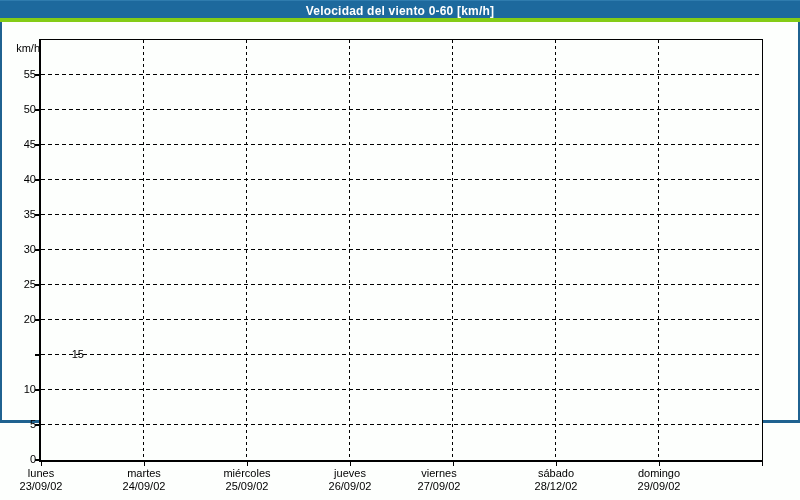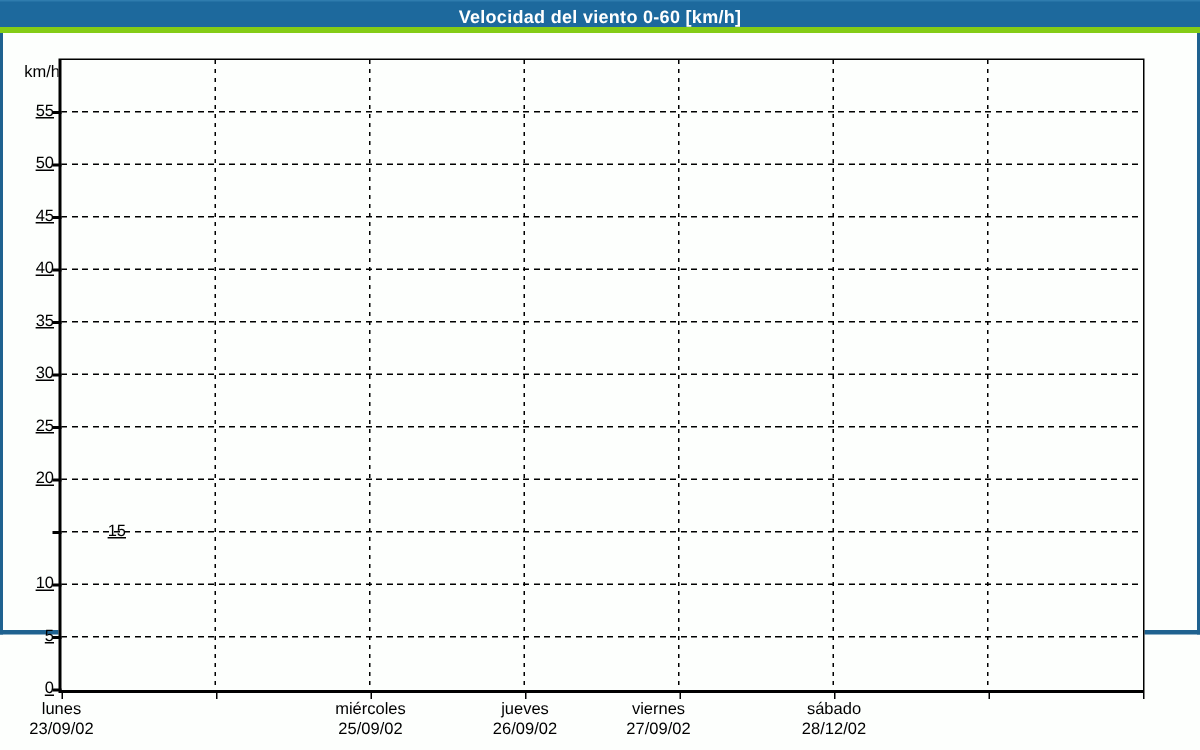--- a/index.html
+++ b/index.html
@@ -18,21 +18,21 @@
   }
   .plot{
     position:absolute;left:37px;top:17px;width:721px;height:420px;
     border:1px solid #000;border-left:2px solid #000;border-bottom:2px solid #000;
     background:#fdfffd;
   }
   .gh{position:absolute;left:0;width:721px;height:1px;
       background:repeating-linear-gradient(to right,#000 0 4px,transparent 4px 7px);}
   .gv{position:absolute;top:0;height:420px;width:1px;
       background:repeating-linear-gradient(to bottom,#000 0 3px,transparent 3px 6px);}
-  .ylab{position:absolute;left:0;width:34px;text-align:right;font-size:11px;color:#000;line-height:13px;text-decoration:underline;}
+  .ylab{position:absolute;left:0;width:34px;text-align:right;font-size:11px;color:#000;line-height:13px;}
   .ytick{position:absolute;left:33px;width:6px;height:2px;background:#000;}
   .xtick{position:absolute;width:1px;height:4px;background:#000;top:440px;}
   .xlabel{position:absolute;width:104px;text-align:center;font-size:11px;color:#000;line-height:13px;top:445px;}
   .unit{position:absolute;left:4px;top:20px;width:34px;text-align:right;font-size:11px;color:#000;}
 </style>
 </head>
 <body>
 
 <div class="frame">
   <div class="titlebar">
@@ -82,20 +82,24 @@
       <div class="ylab" style="top: 81px;">50</div>
       <div class="ytick" style="top: 87px;"></div>
       <div class="ylab" style="top: 46px;">55</div>
       <div class="ytick" style="top: 52px;"></div>
       <div class="xtick" style="left: 39px;"></div>
       <div class="xlabel" style="left: -13px;">
         <div class="">lunes</div>
         <div class="">23/09/02</div>
       </div>
       <div class="xtick" style="left: 142px;"></div>
+      <div class="xlabel" style="left: 90px;">
+        <div class="">martes</div>
+        <div class="">24/09/02</div>
+      </div>
       <div class="xtick" style="left: 245px;"></div>
       <div class="xlabel" style="left: 193px;">
         <div class="">miércoles</div>
         <div class="">25/09/02</div>
       </div>
       <div class="xtick" style="left: 348px;"></div>
       <div class="xlabel" style="left: 296px;">
         <div class="">jueves</div>
         <div class="">26/09/02</div>
       </div>
@@ -103,15 +107,19 @@
       <div class="xlabel" style="left: 385px;">
         <div class="">viernes</div>
         <div class="">27/09/02</div>
       </div>
       <div class="xtick" style="left: 554px;"></div>
       <div class="xlabel" style="left: 502px;">
         <div class="">sábado</div>
         <div class="">28/12/02</div>
       </div>
       <div class="xtick" style="left: 657px;"></div>
+      <div class="xlabel" style="left: 605px;">
+        <div class="">domingo</div>
+        <div class="">29/09/02</div>
+      </div>
       <div class="xtick" style="left: 760px;"></div>
     </div>
 </div>
 
 </body></html>

